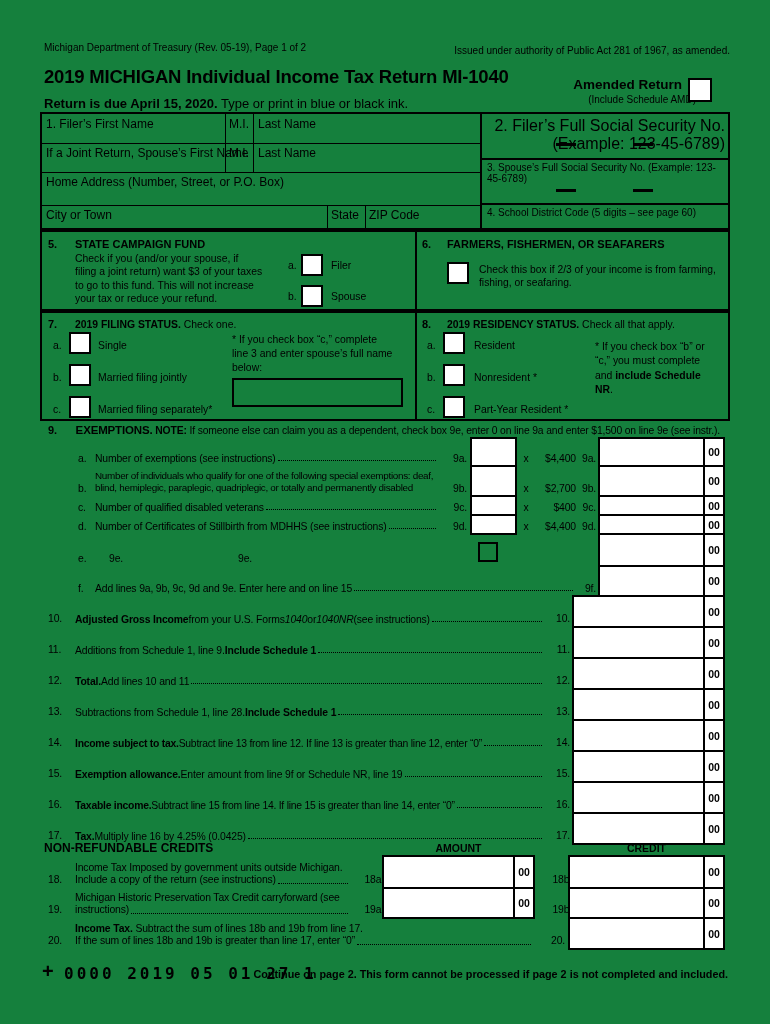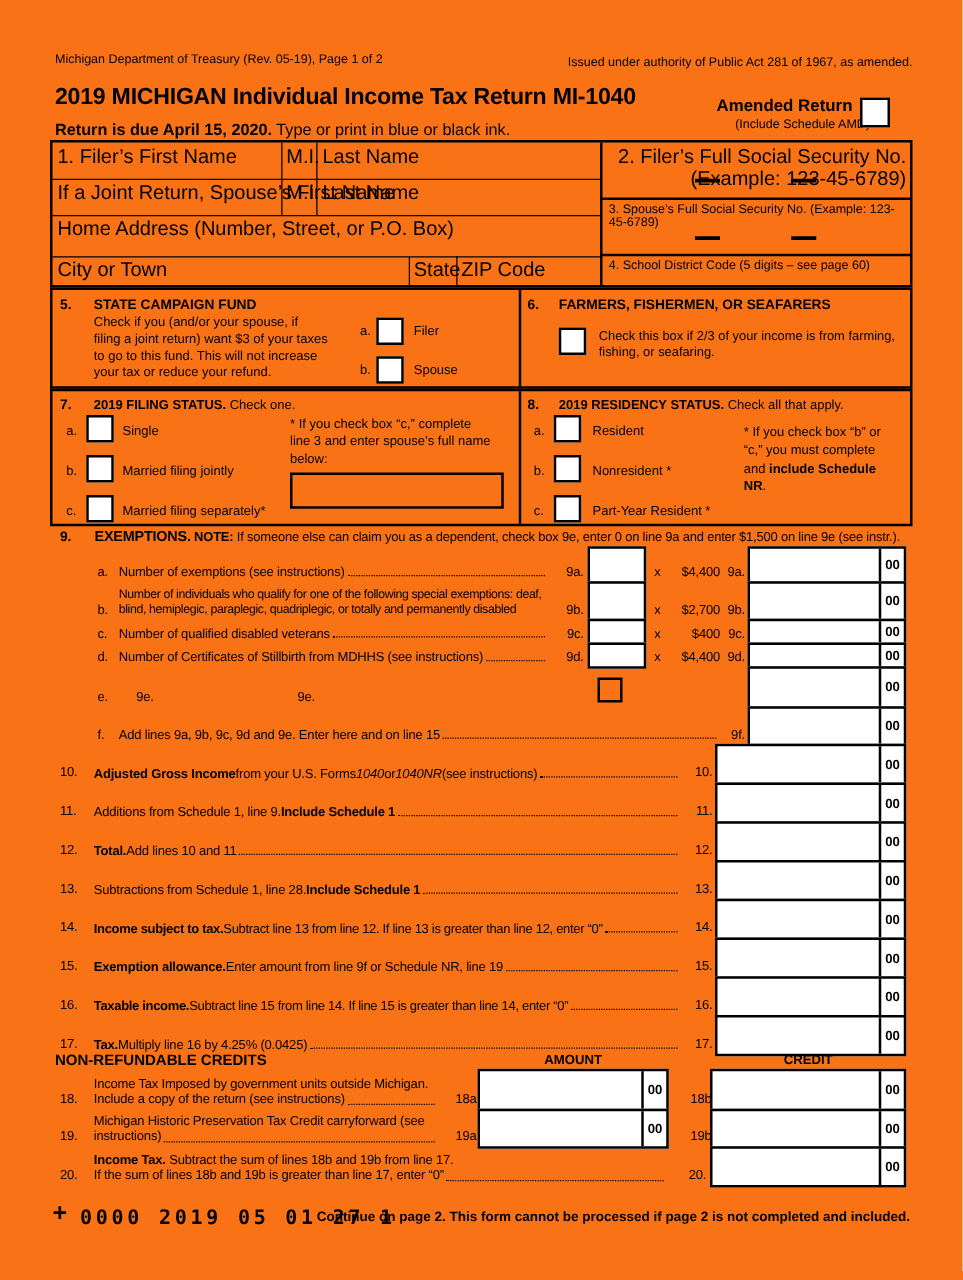--- a/index.html
+++ b/index.html
@@ -1,24 +1,24 @@
 <!DOCTYPE html>
 <html><head>
 <meta charset="utf-8">
 <style>
   html,body{margin:0;padding:0;background:#e8e8e8;}
-  .page{position:relative;width:770px;height:1024px;background:#f97316;color:#000;
+  .page{position:relative;width:770px;height:1024px;background:#15803d;color:#000;
         font-family:"Liberation Sans","DejaVu Sans",sans-serif;overflow:hidden;}
   .abs{position:absolute;}
   .b{font-weight:bold;}
   .i{font-style:italic;}
   .tiny{font-size:10px;}
   .title{font-size:18.5px;font-weight:bold;letter-spacing:-0.2px;}
   .due{font-size:13px;}
-  .lab{font-size:16px;}
+  .lab{font-size:12px;}
   .sect{border:2px solid #000;box-sizing:border-box;}
   .ln{position:absolute;background:#000;}
   .cb{position:absolute;width:22px;height:22px;border:2px solid #000;box-sizing:border-box;background:#fff;}
   .stitle{font-size:11px;font-weight:bold;}
   .body{font-size:10.4px;line-height:13.4px;}
   .dash{position:absolute;width:20px;height:3px;background:#000;}
   
   .rows{position:absolute;}
   .xrow,.trow,.crow{position:relative;display:flex;align-items:flex-end;
         font-size:10.4px;letter-spacing:-0.15px;box-sizing:border-box;}

